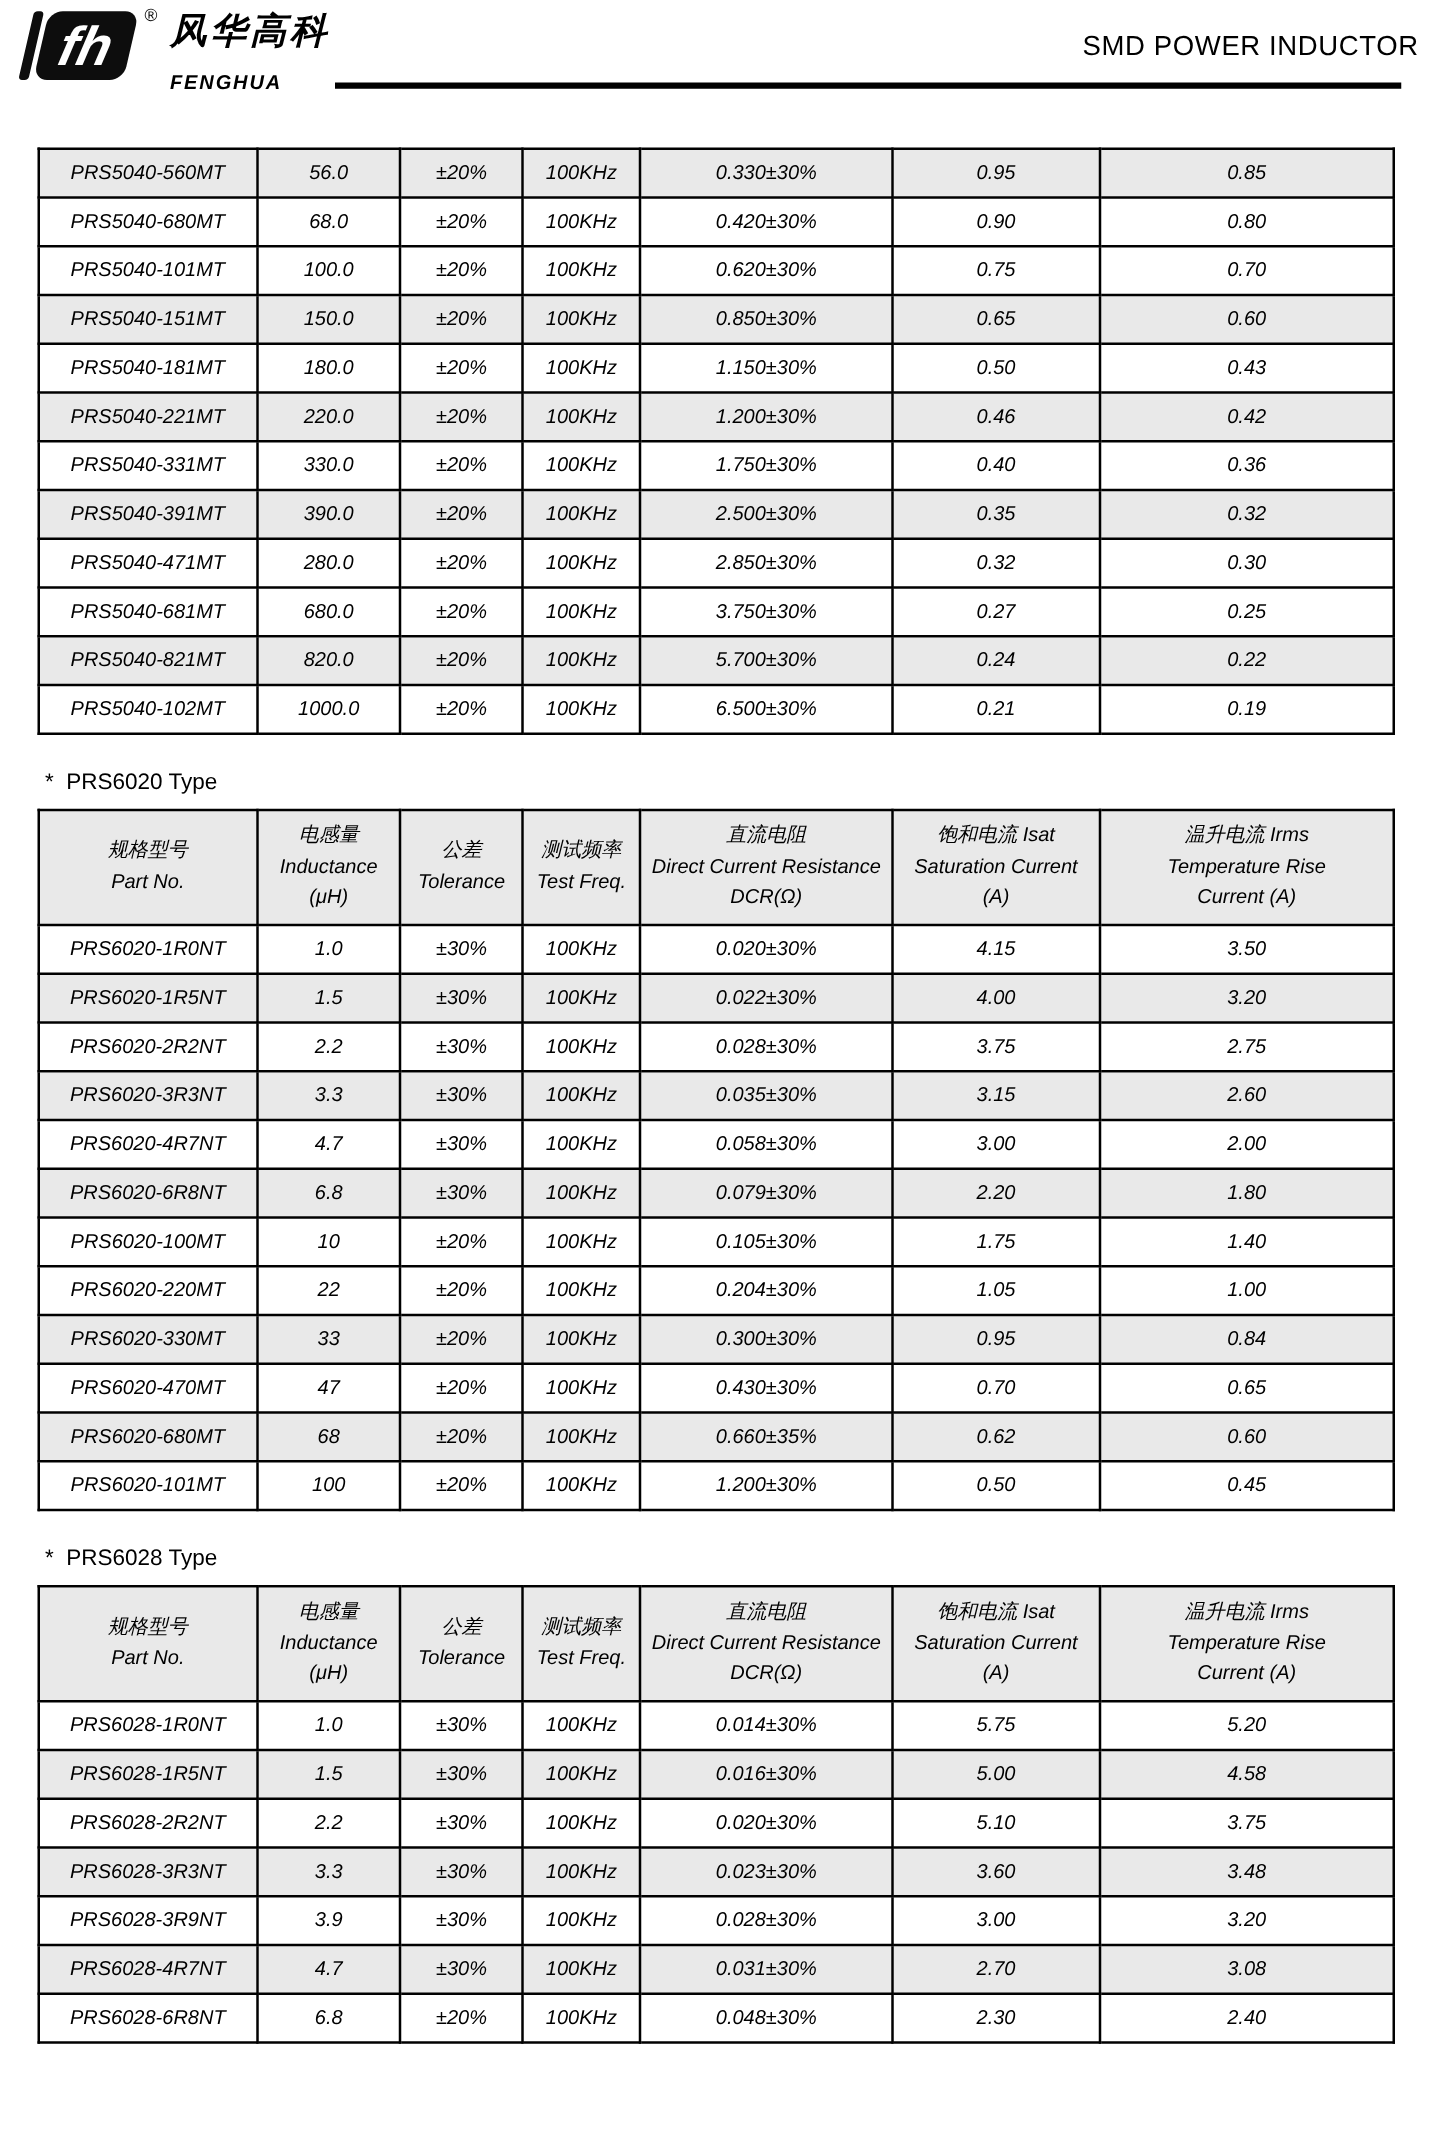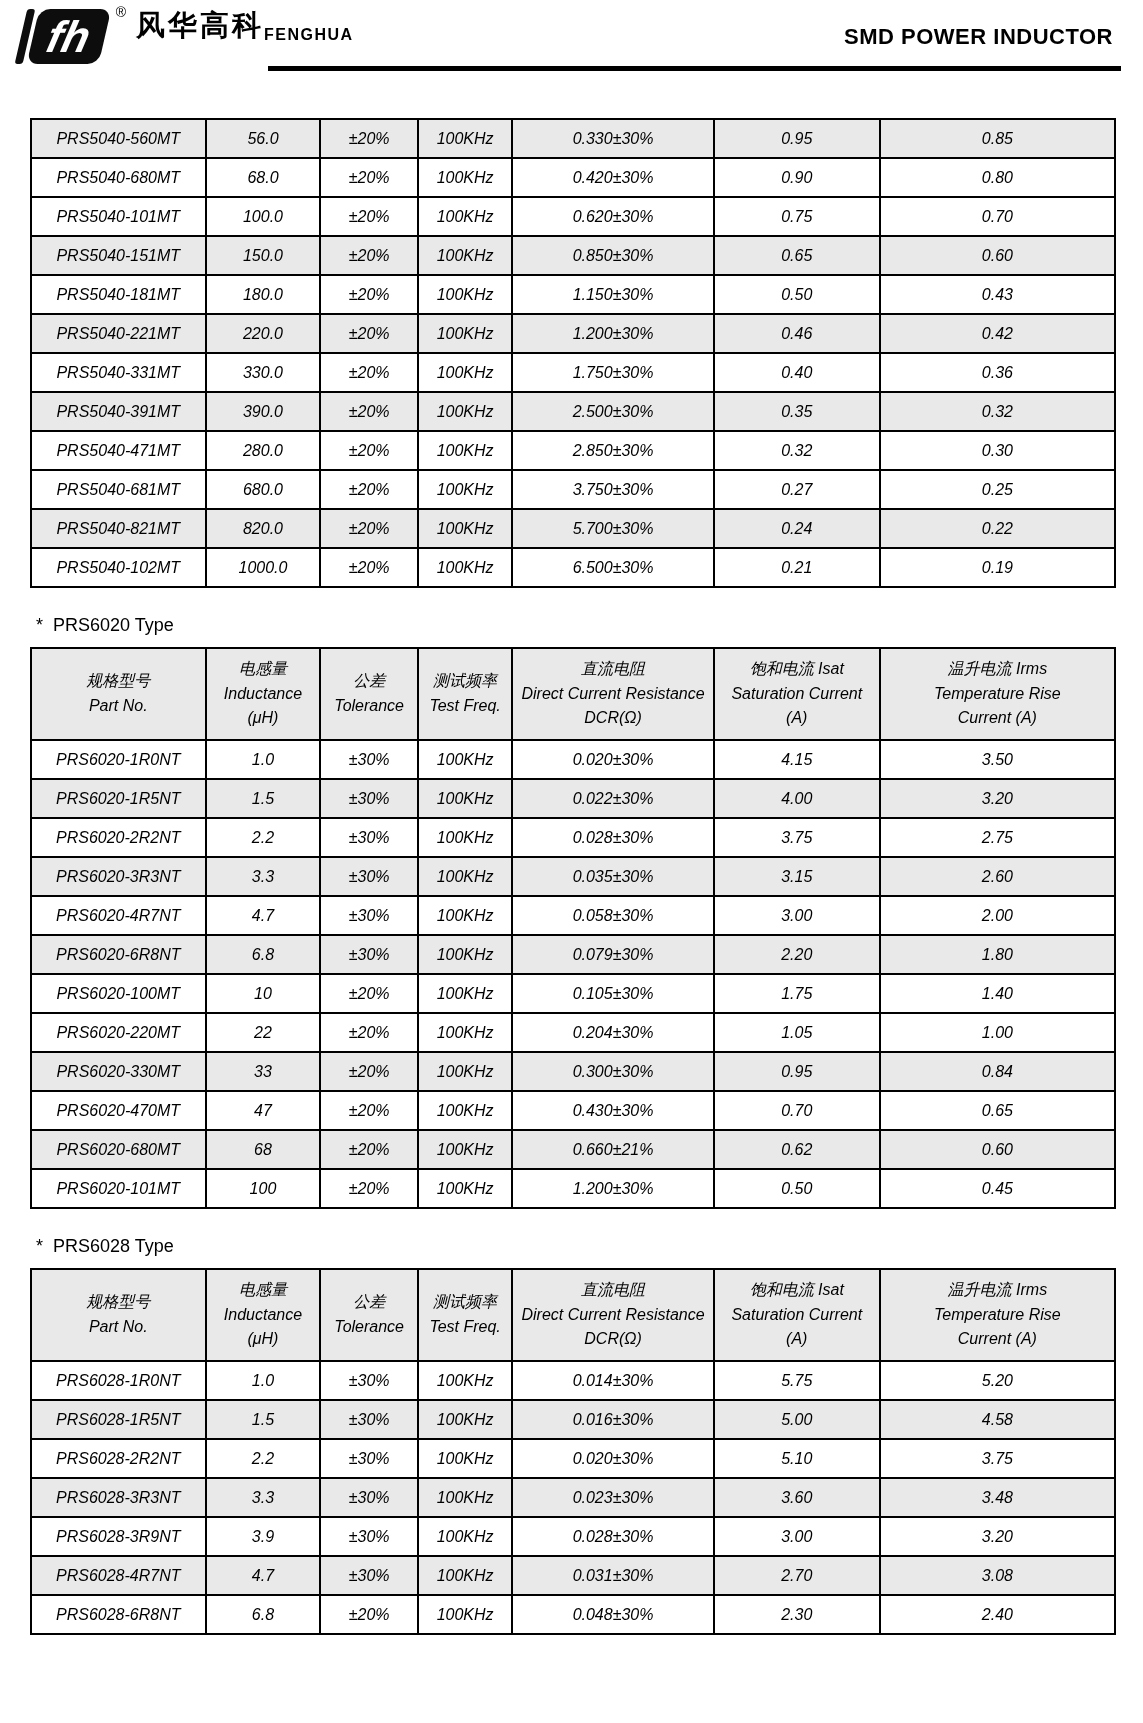--- a/index.html
+++ b/index.html
@@ -7,25 +7,25 @@
     width:1143px; height:1723px;
     font-family:"Liberation Sans", sans-serif;
     color:#000; position:relative;
   }
 
   
   header { position:relative; height:88px; }
   .logo { position:absolute; left:12px; top:6px; display:flex; align-items:flex-start; gap:12px; }
   .emblem-wrap { position:relative; width:112px; height:62px; }
   .reg-mark { position:absolute; top:-1px; right:-2px; font-size:14px; line-height:1; }
-  .brand { display:flex; flex-direction:row; margin-top:4px; }
+  .brand { display:flex; flex-direction:column; margin-top:4px;font-style:italic; }
   .brand-cn { font-size:29px; font-weight:bold; letter-spacing:3px; line-height:1.1;
               font-family:"Liberation Sans", sans-serif; }
   .brand-en { font-size:16px; font-weight:bold; letter-spacing:1.5px; line-height:1.1; margin-top:16px; }
-  .doc-title { position:absolute; right:30px; top:24px; font-size:22px; font-weight:bold; letter-spacing:0.5px; }
+  .doc-title { position:absolute; right:8px; top:24px; font-size:22px; font-weight:normal; letter-spacing:0.5px; }
   .header-rule { position:absolute; left:268px; right:22px; top:66px; height:5px; background:#000; }
 
   
   main { padding:0 27px 0 30px; }
   .tbl-section.first { margin-top:30px; }
   .type-heading { margin:27px 0 11px 6px; font-size:18px; font-weight:normal; }
   .type-heading .star { margin-right:10px; }
 
   table.spec { width:100%; border-collapse:collapse; table-layout:fixed;font-style:italic; }
   table.spec td, table.spec th {
@@ -325,21 +325,21 @@
             <td>100KHz</td>
             <td>0.430±30%</td>
             <td>0.70</td>
             <td>0.65</td>
           </tr>
           <tr class="shaded">
             <td>PRS6020-680MT</td>
             <td>68</td>
             <td>±20%</td>
             <td>100KHz</td>
-            <td>0.660±21%</td>
+            <td>0.660±35%</td>
             <td>0.62</td>
             <td>0.60</td>
           </tr>
           <tr>
             <td>PRS6020-101MT</td>
             <td>100</td>
             <td>±20%</td>
             <td>100KHz</td>
             <td>1.200±30%</td>
             <td>0.50</td>

